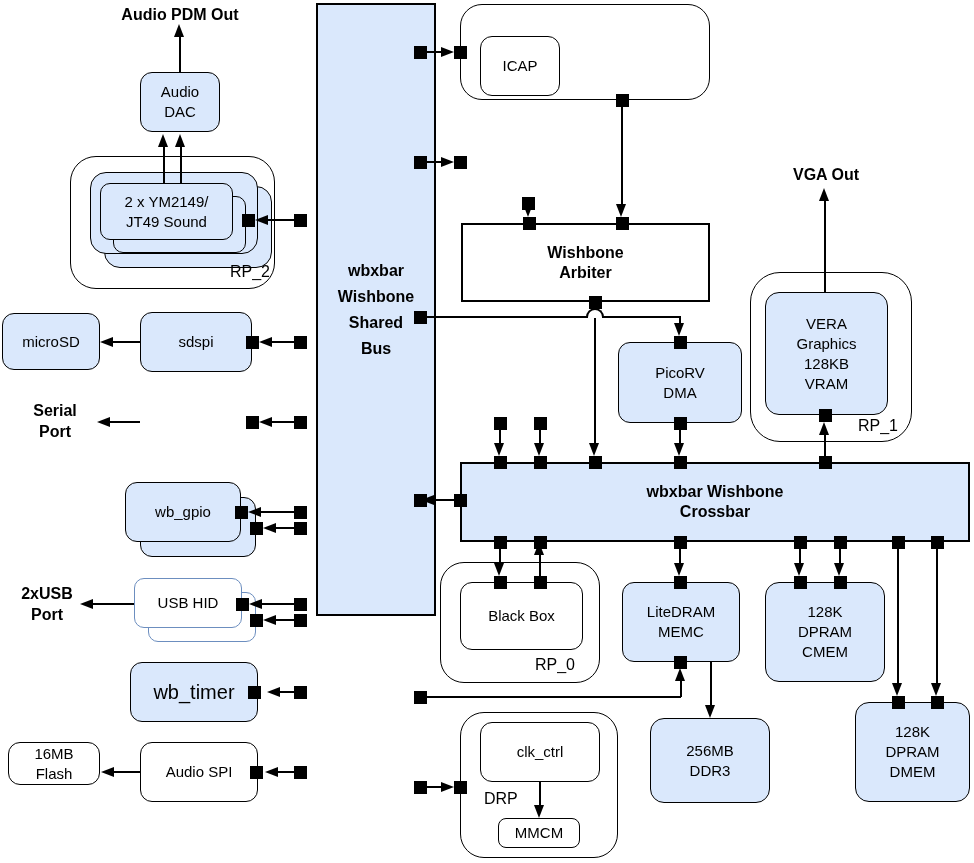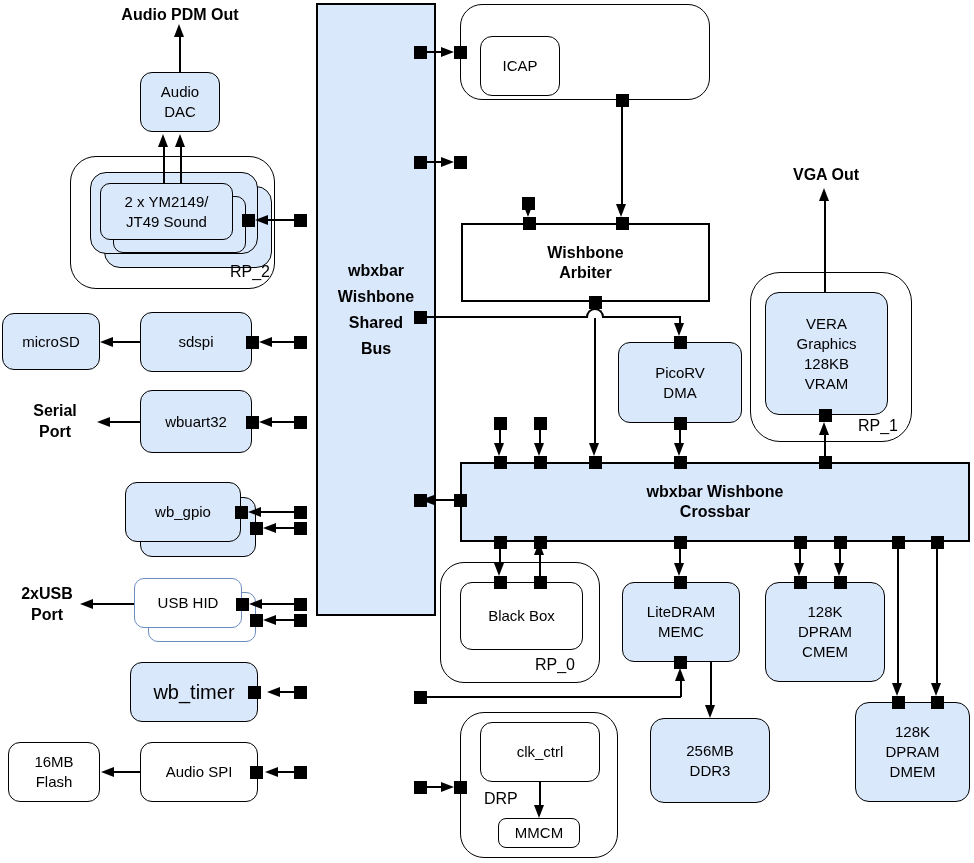--- a/index.html
+++ b/index.html
@@ -47,29 +47,28 @@
 JT49 Sound</div>
   <div class="clbl" style="left:195px;top:263px;width:75px;text-align:right;">RP_2</div>
   <div class="box" style="left:140px;top:72px;width:80px;height:60px;">Audio
 DAC</div>
   <div class="lbl" style="left:100px;top:4px;width:160px;">Audio PDM Out</div>
 
   <div class="box" style="left:2px;top:313px;width:98px;height:57px;">microSD</div>
   <div class="box" style="left:140px;top:312px;width:112px;height:60px;">sdspi</div>
   <div class="lbl" style="left:15px;top:400px;width:80px;">Serial
 Port</div>
-  <div class="box" style="left:140px;top:390px;width:112px;height:63px;">wbuart32</div>
   <div class="box" style="left:140px;top:497px;width:116px;height:60px;"></div>
   <div class="box" style="left:125px;top:482px;width:116px;height:60px;">wb_gpio</div>
   <div class="lbl" style="left:7px;top:583px;width:80px;">2xUSB
 Port</div>
   <div class="box wbox usbb" style="left:148px;top:592px;width:108px;height:50px;"></div>
   <div class="box big" style="left:130px;top:662px;width:128px;height:60px;">wb_timer</div>
   <div class="box wbox usbb" style="left:134px;top:578px;width:108px;height:50px;">USB HID</div>
-  <div class="box wbox" style="left:8px;top:742px;width:92px;height:60px;">16MB
+  <div class="box wbox" style="left:8px;top:742px;width:92px;height:43px;">16MB
 Flash</div>
   <div class="box wbox" style="left:140px;top:742px;width:118px;height:60px;">Audio SPI</div>
 
   <div class="cont" style="left:460px;top:4px;width:250px;height:96px;border-radius:22px;"></div>
   <div class="box wbox" style="left:480px;top:36px;width:80px;height:60px;">ICAP</div>
   <div class="box wbox sharp bold" style="left:461px;top:223px;width:249px;height:79px;">Wishbone
 Arbiter</div>
 
   <div class="box" style="left:618px;top:342px;width:124px;height:81px;">PicoRV
 DMA</div>

